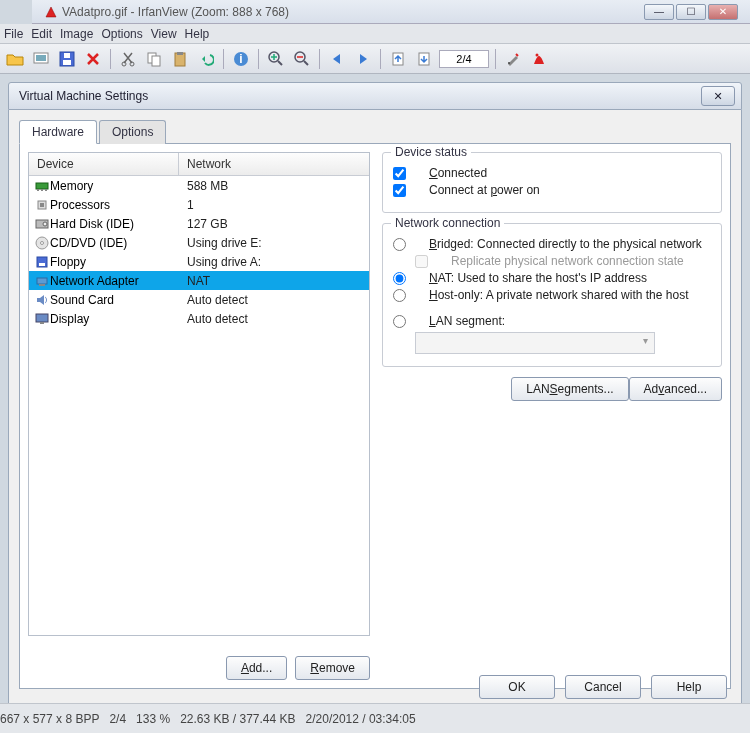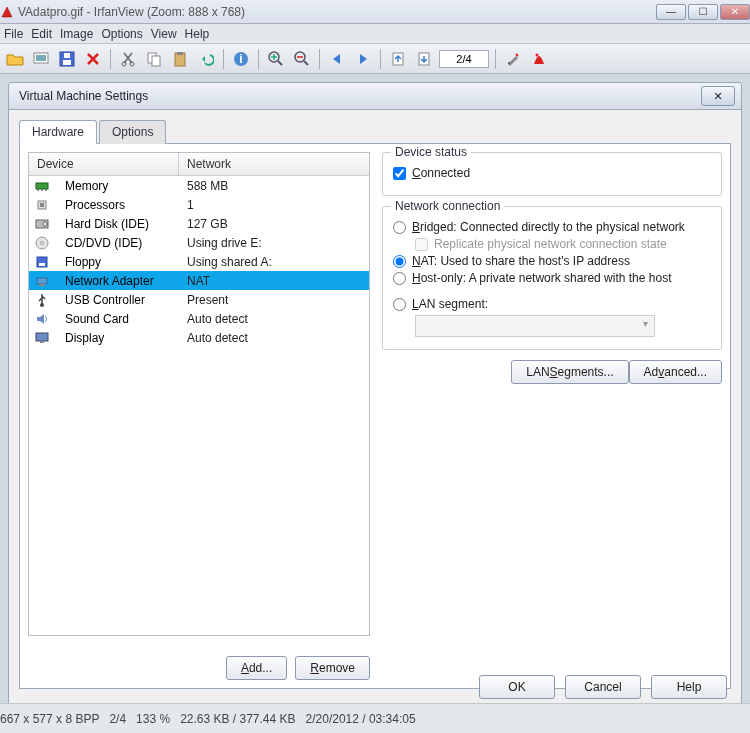--- a/index.html
+++ b/index.html
@@ -1,17 +1,17 @@
 <!DOCTYPE html>
 <html><head>
 <meta charset="utf-8">
 <style>
   * { box-sizing: border-box; font-family: "Segoe UI", Tahoma, sans-serif; font-size: 12px; }
   body { margin: 0; padding: 0; background: #d0d8e0; width: 750px; height: 733px; overflow: hidden; }
-  .titlebar { height: 24px; background: linear-gradient(#e8edf4, #d8dfea); display: flex; align-items: center; padding: 0 0; border-bottom: 1px solid #aab; }
+  .titlebar { height: 24px; background: linear-gradient(#e8edf4, #d8dfea); display: flex; align-items: center; padding: 0 12px; border-bottom: 1px solid #aab; margin-left: 32px; }
   .titlebar .appicon { width: 14px; height: 14px; margin-right: 4px; }
   .titlebar .title { flex: 1; color: #555; font-size: 12px; }
   .winbtns { display: flex; gap: 2px; }
   .winbtn { width: 30px; height: 16px; background: linear-gradient(#f4f7fb,#cdd6e3); border: 1px solid #8a99b0; border-radius: 2px; display:flex; align-items:center; justify-content:center; font-size:10px; color:#334; }
   .winbtn.close { background: linear-gradient(#e8b0b0,#c57070); color:#fff; }
   .menubar { height: 20px; background: #e4e7eb; display:flex; align-items:center; padding: 0 4px; gap: 8px; color:#334; border-bottom:1px solid #c0c5cc; }
   .menubar span { cursor: default; }
   .toolbar { height: 30px; background: linear-gradient(#f0f2f5,#dde1e8); display:flex; align-items:center; padding: 0 4px; gap: 4px; border-bottom:1px solid #b0b6c0; }
   .tbtn { width: 22px; height: 22px; display:flex; align-items:center; justify-content:center; }
   .tbsep { width:1px; height:20px; background:#aab; margin:0 2px;}
@@ -25,29 +25,29 @@
   .tab.active { background:#fff; position:relative; z-index:2; border-bottom:1px solid #fff;}
   .panel { background:#fff; border:1px solid #9aa8ba; height:546px; display:flex; padding:8px; gap:12px;}
   .leftcol { width: 342px; display:flex; flex-direction:column; }
   .device-list { flex:1; border:1px solid #b8c0cc; background:#fff; }
   .dl-header { display:flex; background:linear-gradient(#fdfdfd,#ececec); border-bottom:1px solid #c8ccd4;}
   .dl-header div { padding:4px 8px; color:#333; }
   .dl-header .c1 { width:150px; border-right:1px solid #c8ccd4;}
   .dl-body { }
   .dl-row { display:flex; align-items:center; height:19px; }
   .dl-row.sel { background:#0ea5e9; }
-  .dl-row .c1 { width:150px; display:flex; align-items:center; gap:16px; padding-left:6px;}
+  .dl-row .c1 { width:150px; display:flex; align-items:center; gap:1px; padding-left:6px;}
   .dl-row .c2 { padding-left:8px; color:#222;}
   .dicon { width:14px; height:14px; display:flex; align-items:center; justify-content:center; font-size:11px;}
   .below-list { display:flex; justify-content:flex-end; gap:8px; margin-top:20px;}
   .btn { height:24px; padding:0 14px; border:1px solid #8a99b0; background:linear-gradient(#fdfdfd,#e4e8ee); border-radius:3px; color:#222; display:inline-flex; align-items:center; justify-content:center;}
   .rightcol { flex:1; display:flex; flex-direction:column; gap:10px;}
   .group { border:1px solid #c8ccd4; border-radius:3px; padding:10px 10px 12px 10px; position:relative;}
   .group .gtitle { position:absolute; top:-8px; left:8px; background:#fff; padding:0 4px; color:#334;}
-  .chk, .rad { display:flex; align-items:center; gap:6px; margin:3px 0; color:#222;}
+  .chk, .rad { display:flex; align-items:center; gap:23px; margin:3px 0; color:#222;}
   .chk input, .rad input { margin:0; }
   .disabled { color:#9a9a9a; }
   .indent { margin-left:22px; }
   .lanseg-row { display:flex; justify-content:flex-end; gap:0;}
   .select-dis { width:240px; height:22px; border:1px solid #c8ccd4; background:#f4f4f4; margin-left:22px; margin-top:4px; position:relative;}
   .select-dis::after { content:"▾"; position:absolute; right:6px; top:2px; color:#999; font-size:10px;}
   .dialog-footer { position:absolute; right:14px; bottom:12px; display:flex; gap:10px;}
   .statusbar { position:absolute; left:0; right:0; bottom:0; height:30px; background:#e4e7eb; border-top:1px solid #c0c5cc; display:flex; align-items:center; padding:0 0; gap:10px; color:#444; font-size:11px;}
   svg { display:block; }
   u { text-decoration: underline; text-underline-offset: 1px; }
@@ -263,45 +263,33 @@
               <div class="dl-row">
                 <div class="c1">
                   <span class="dicon">
                     <svg width="14" height="14">
                       <rect x="2" y="2" width="10" height="10" fill="#4a6bd4" stroke="#2a4ba4"></rect>
                       <rect x="4" y="8" width="6" height="3" fill="#fff"></rect>
                     </svg>
                   </span>
                   <span>Floppy</span>
                 </div>
-                <div class="c2">Using shared A:</div>
+                <div class="c2">Using drive A:</div>
               </div>
               <div class="dl-row sel">
                 <div class="c1">
                   <span class="dicon">
                     <svg width="14" height="12">
                       <rect x="2" y="3" width="10" height="6" fill="#5a9bd4" stroke="#2a6ba4"></rect>
                       <rect x="4" y="9" width="6" height="2" fill="#888"></rect>
                     </svg>
                   </span>
                   <span>Network Adapter</span>
                 </div>
                 <div class="c2">NAT</div>
-              </div>
-              <div class="dl-row">
-                <div class="c1">
-                  <span class="dicon">
-                    <svg width="14" height="14">
-                      <path d="M7 1v10M7 3l3 3M7 5l-3 3" stroke="#444" stroke-width="1.5" fill="none"></path>
-                      <circle cx="7" cy="12" r="2" fill="#444"></circle>
-                    </svg>
-                  </span>
-                  <span>USB Controller</span>
-                </div>
-                <div class="c2">Present</div>
               </div>
               <div class="dl-row">
                 <div class="c1">
                   <span class="dicon">
                     <svg width="14" height="14">
                       <path d="M2 5h3l4-3v10l-4-3H2z" fill="#6a8bc4"></path>
                       <path d="M10 4c2 1 2 5 0 6" stroke="#6a8bc4" fill="none"></path>
                     </svg>
                   </span>
                   <span>Sound Card</span>
@@ -330,20 +318,24 @@
         </div>
       </div>
 
       <div class="rightcol">
         <div class="group">
           <div class="gtitle">Device status</div>
           <label class="chk">
             <input type="checkbox" checked="" style="">
             <span><u>C</u><span>onnected</span></span>
           </label>
+          <label class="chk">
+            <input type="checkbox" checked="" style="">
+            <span><span>Connect at </span><u>p</u><span>ower on</span></span>
+          </label>
         </div>
         <div class="group">
           <div class="gtitle">Network connection</div>
           <label class="rad">
             <input type="radio" name="nc" style="">
             <span><u>B</u><span>ridged: Connected directly to the physical network</span></span>
           </label>
           <label class="chk indent disabled">
             <input type="checkbox" disabled="" style="">
             <span>Replicate physical network connection state</span>

